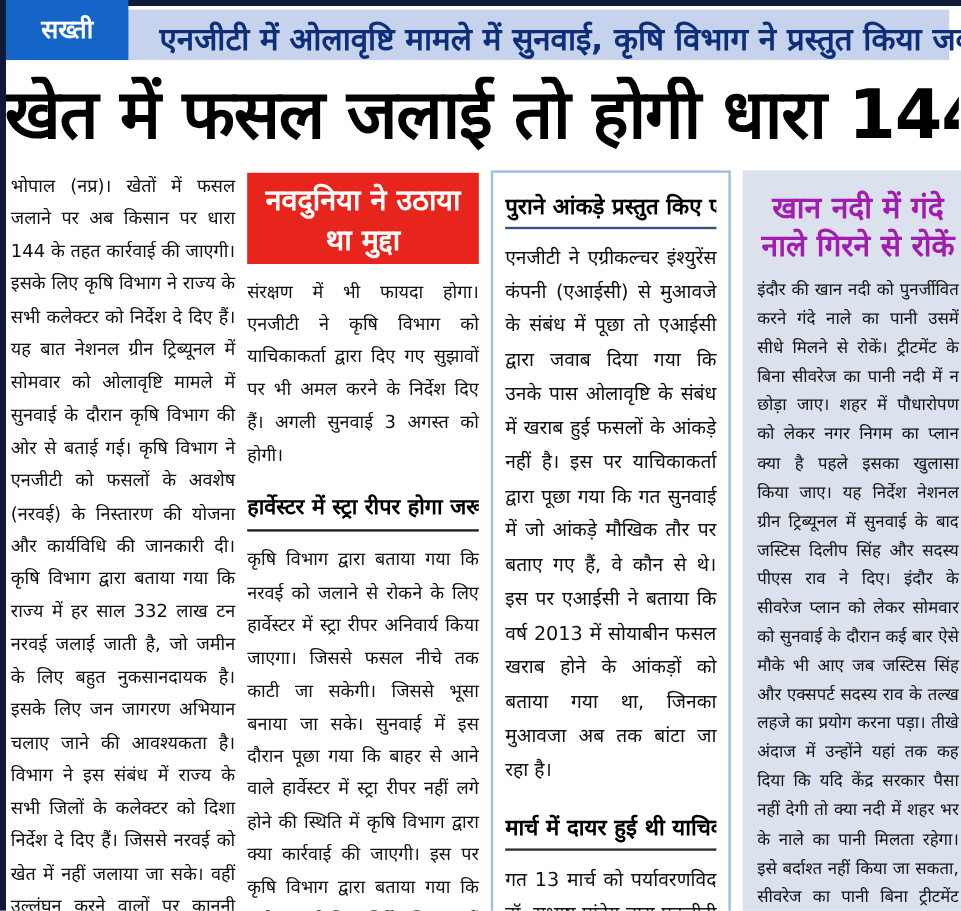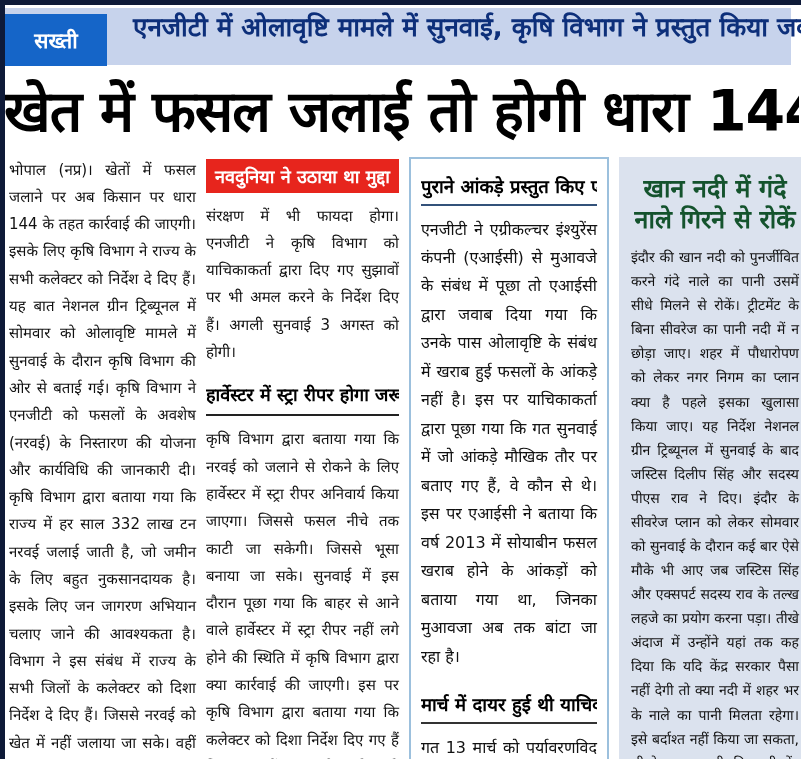--- a/index.html
+++ b/index.html
@@ -17,23 +17,23 @@
     border-top:5px solid #0e1a38;
     box-sizing:border-box;
   }
   .left-edge{
     position:absolute;left:0;top:0;width:5px;height:100%;
     background:#0e1a38;
   }
   
   .topbar{
     margin:3px 10px 0 5px;
-    height:57px;
+    height:42px;
     background:#c7d3ec;
-    display:flex;align-items:flex-start;
+    display:flex;align-items:flex-end;
     position:relative;
   }
   .kicker{
     background:#1565c8;color:#ffffff;
     font-weight:bold;font-size:21px;
     width:102px;height:52px;
     display:flex;align-items:center;justify-content:center;
     flex:0 0 auto;
     margin-top:6px;
   }
@@ -62,21 +62,21 @@
     text-align:justify;
   }
   .col1{width:187px;flex:0 0 auto;}
   .col2{width:193px;flex:0 0 auto;}
   .col3{width:200px;flex:0 0 auto;}
   .col4{width:192px;flex:0 0 auto;}
   .dateline{font-weight:normal;}
   
   .redbox{
     background:#e7251d;color:#ffffff;
-    font-weight:bold;font-size:18px;
+    font-weight:bold;font-size:24px;
     text-align:center;
     padding:5px 2px;margin:2px 0 10px 0;
   }
   .subhead{
     font-size:18px;font-weight:bold;color:#000;
     margin:16px 0 10px 0;padding-bottom:8px;
     border-bottom:2px solid #222;
     white-space:nowrap;overflow:hidden;
   }
   
@@ -97,21 +97,21 @@
     border-bottom:2px solid #333;
   }
   
   .tinted{
     background:#dbe2ee;
     padding:12px 12px 14px 12px;
   }
   .col4-title{
     margin:4px 0 10px 0;
     font-size:25px;line-height:1.25;
-    font-weight:bold;color:#14532d;
+    font-weight:bold;color:#a21caf;
     text-align:center;
   }
   .tinted p{font-size:14px;line-height:1.72;}
 </style>
 </head>
 <body>
 
 <div class="page">
   <div class="left-edge"></div>
 

